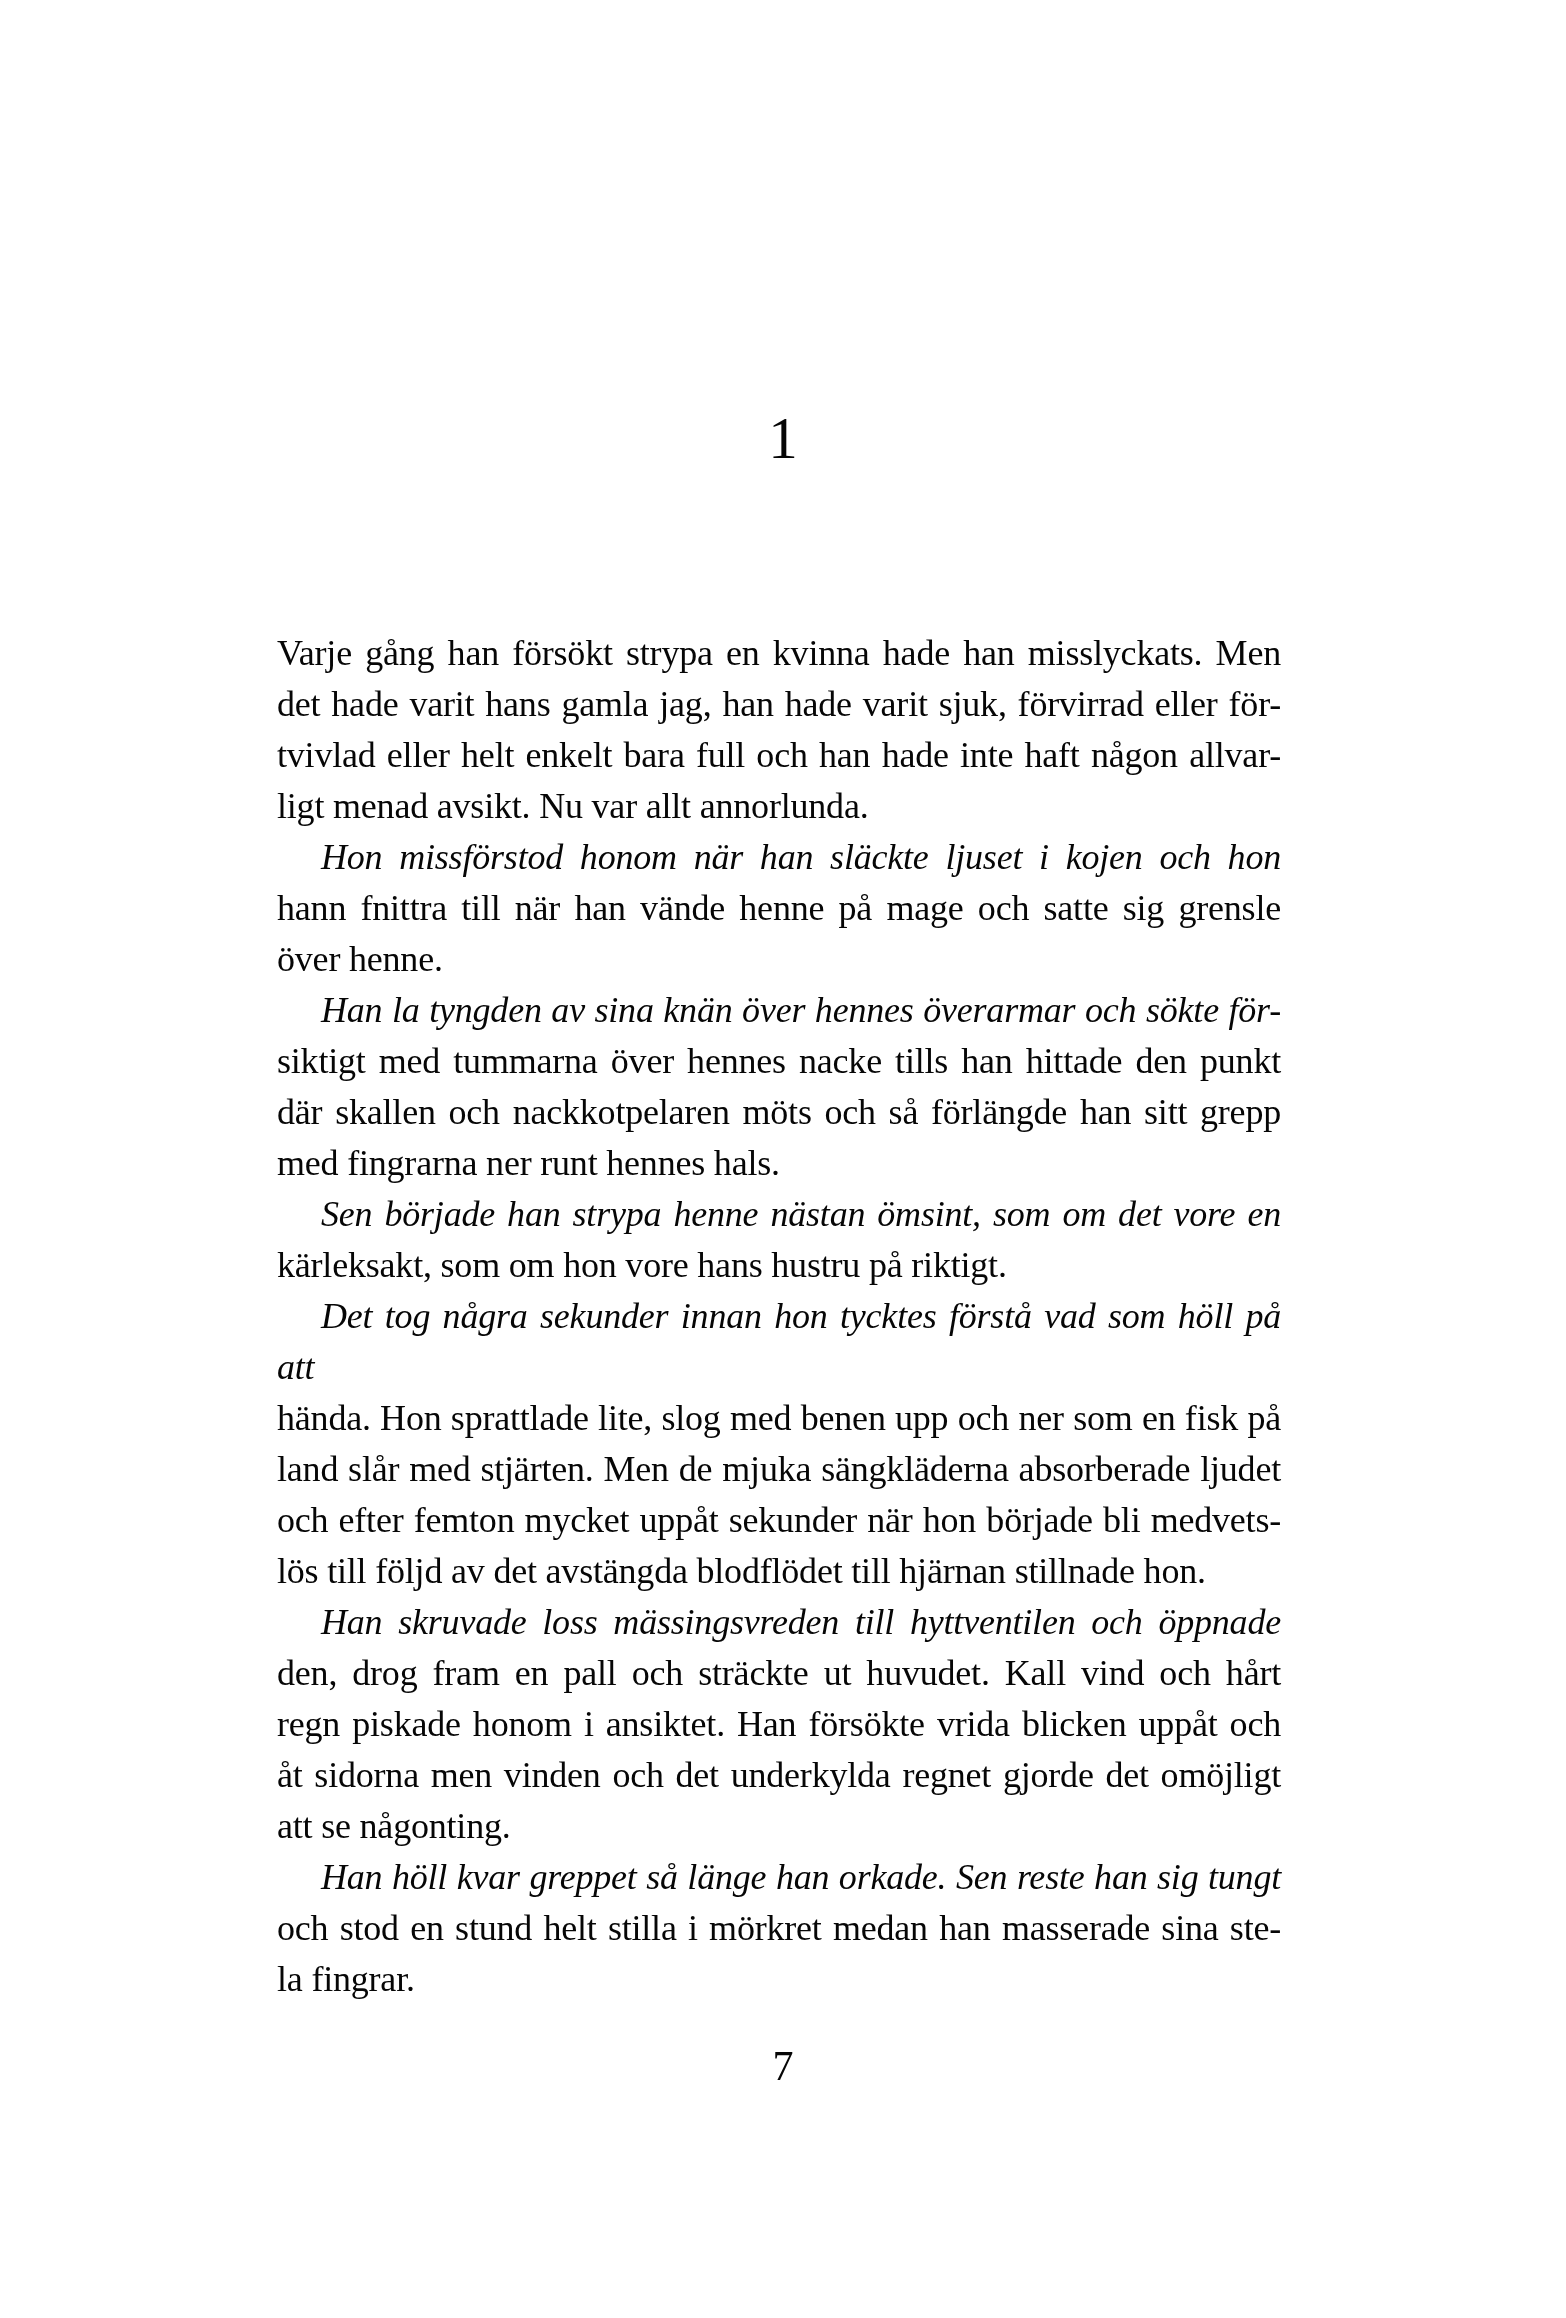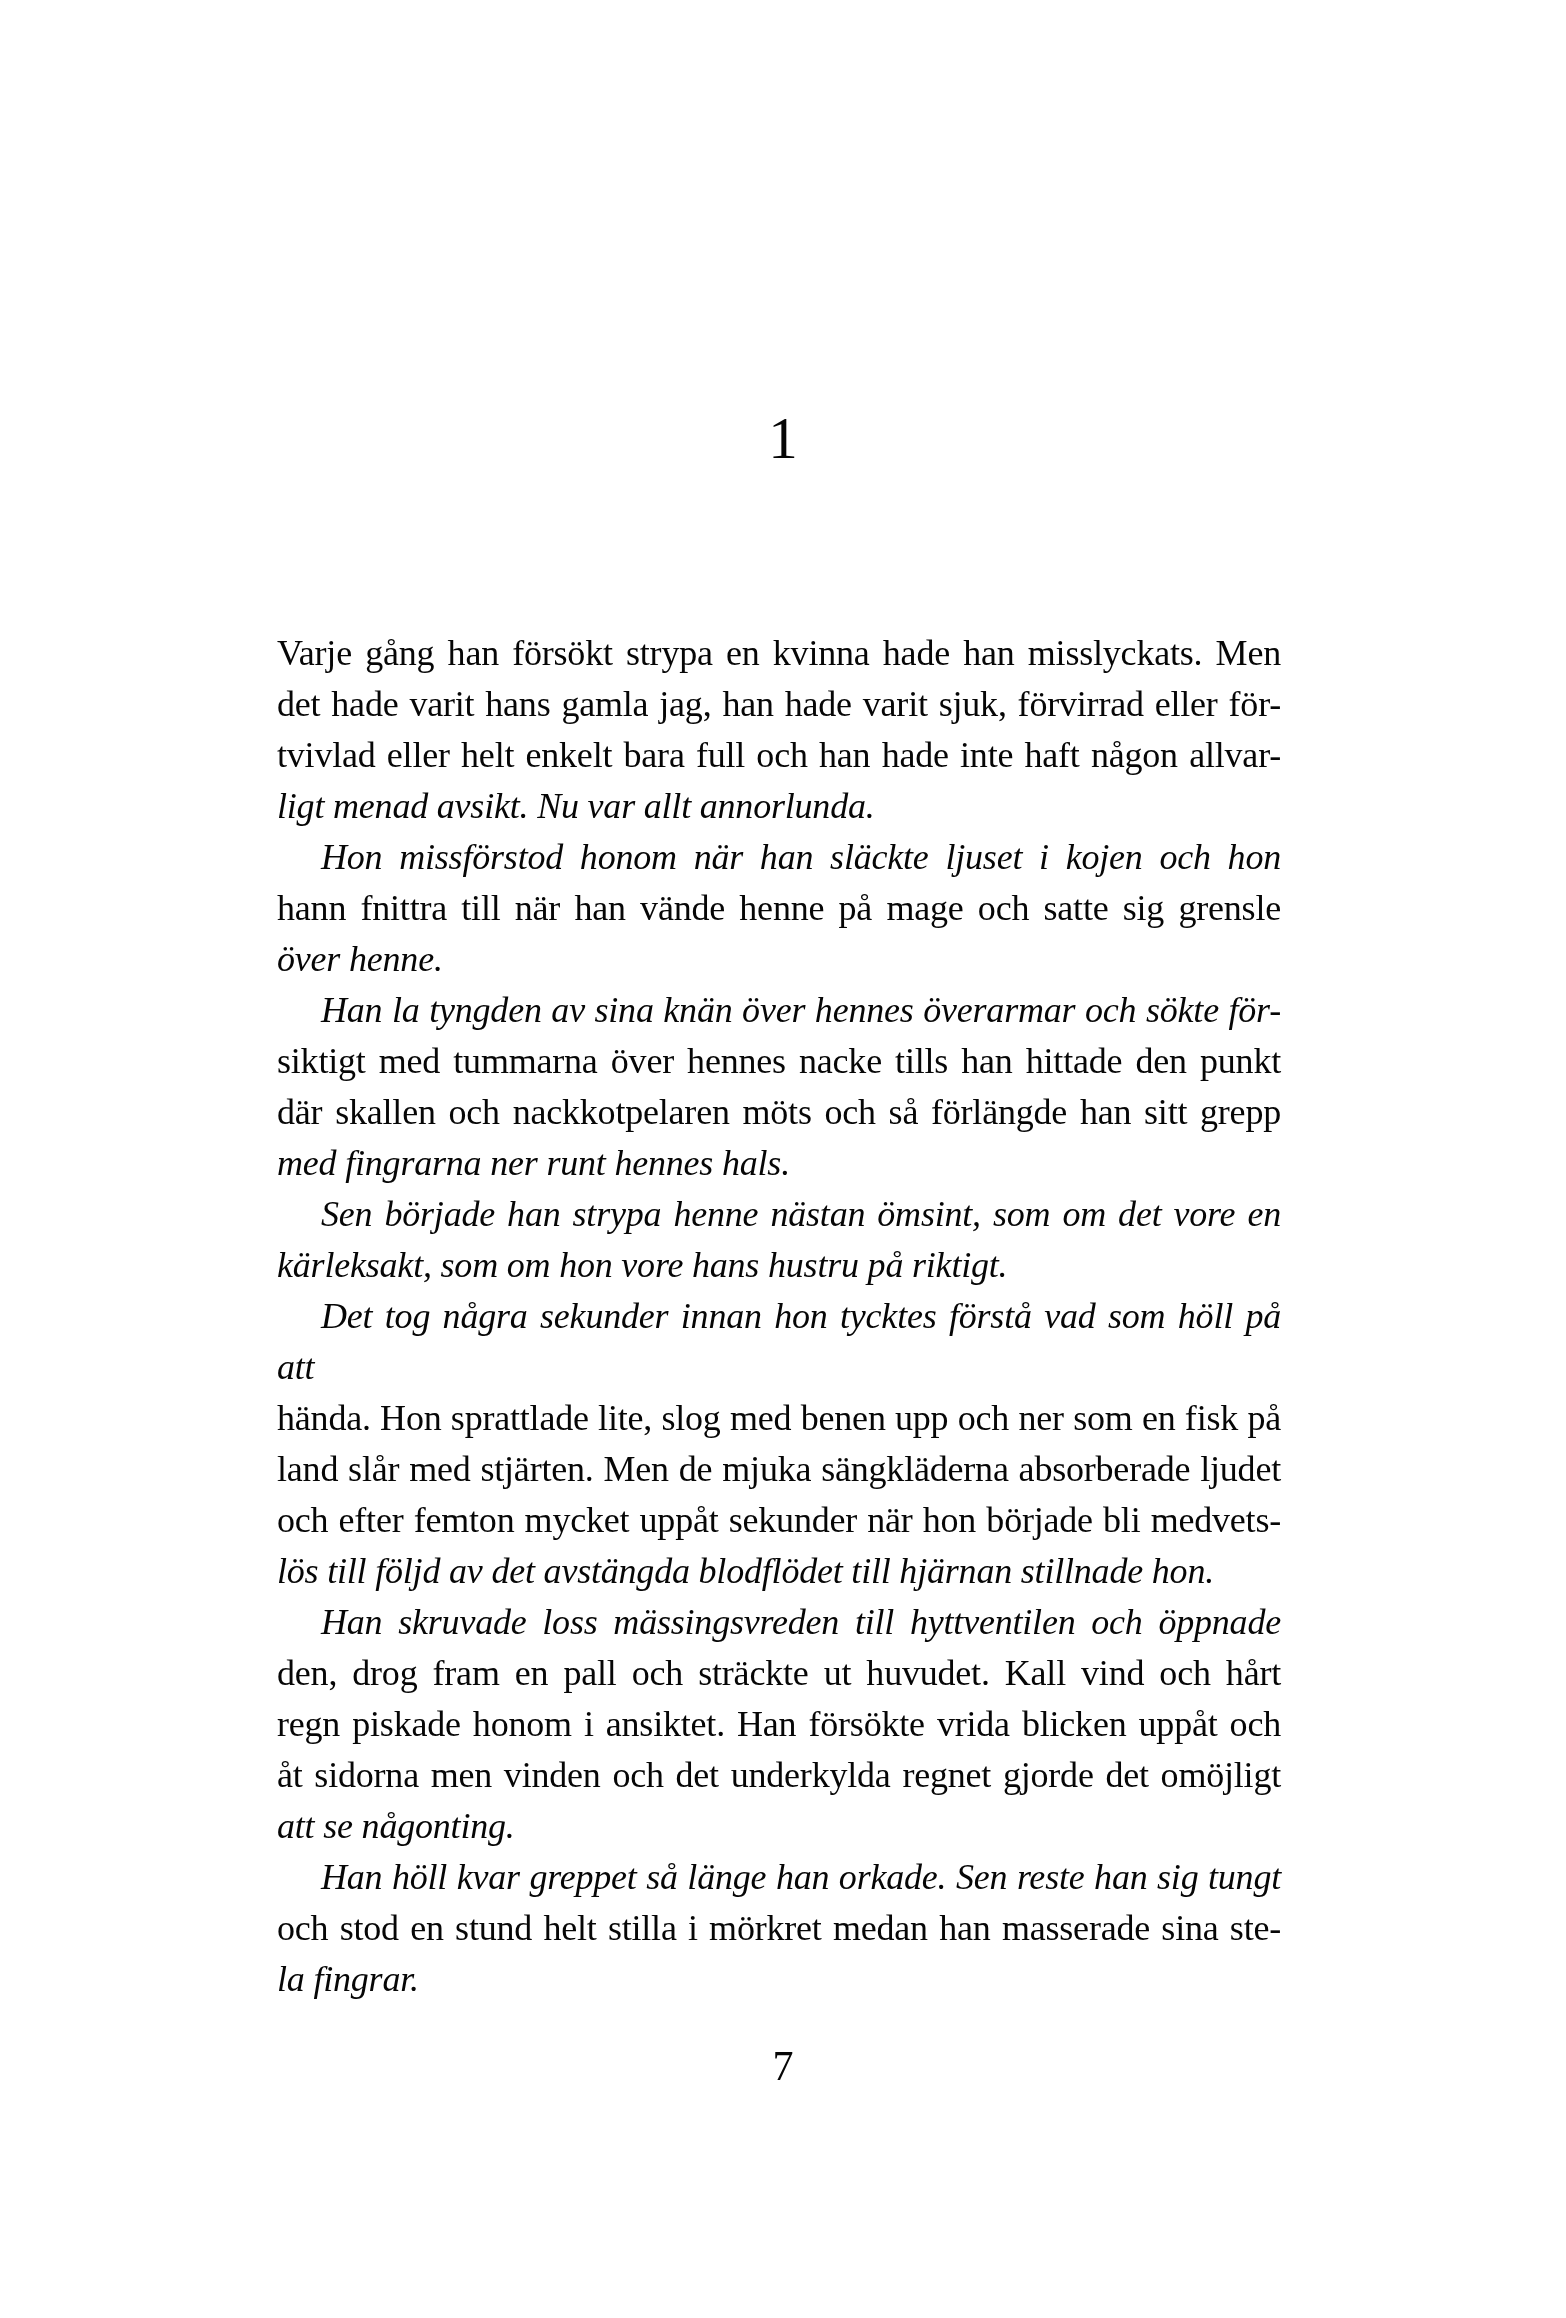--- a/index.html
+++ b/index.html
@@ -38,21 +38,20 @@
   }
   .para { margin: 0; padding: 0; }
   .line {
     text-align: justify;
     text-align-last: justify;
     white-space: normal;
   }
   .line.last {
     text-align: left;
     text-align-last: left;
-    font-style: italic;
   }
   .para.indented .line.first {
     text-indent: 44px;
     font-style: italic;
   }
   .page-number {
     position: absolute;
     top: 2045px;
     left: 0;
     width: 100%;

